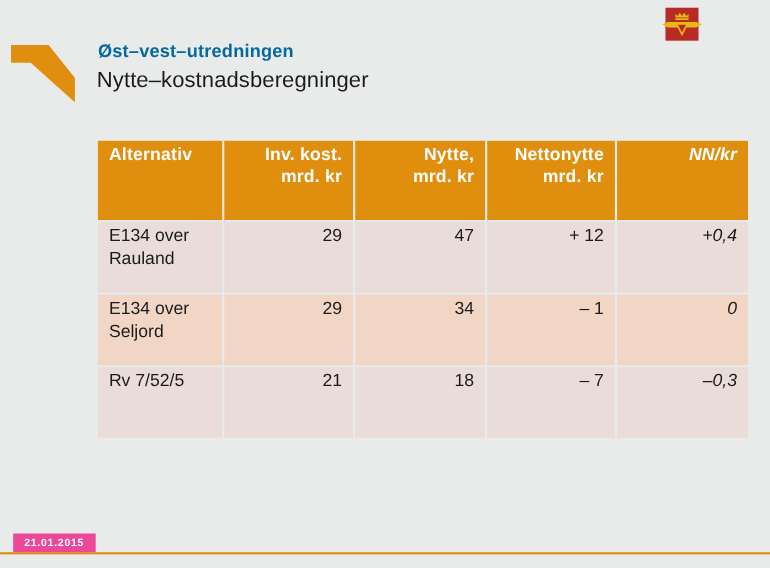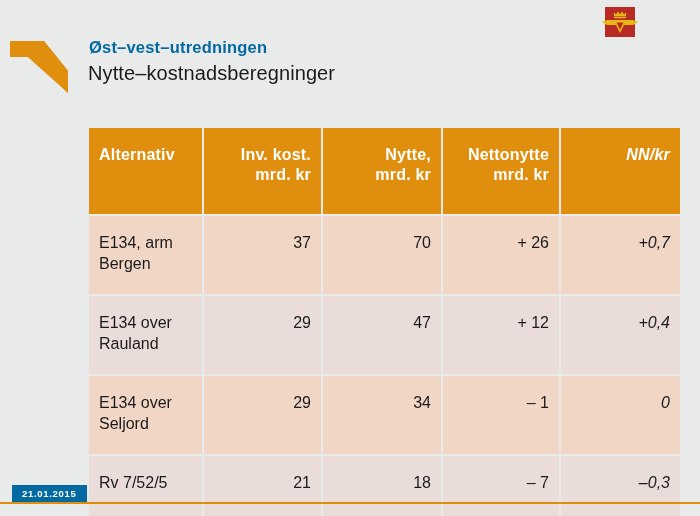--- a/index.html
+++ b/index.html
@@ -75,21 +75,21 @@
     width: 591px;
   }
   table.kpi {
     width: 591px;
     border-collapse: separate;
     border-spacing: 0;
     table-layout: fixed;
   }
   table.kpi th, table.kpi td {
     vertical-align: top;
-    padding: 17px 10px 7px 10px;
+    padding: 3px 10px 7px 10px;
     border-right: 2px solid #e9eaea;
     border-bottom: 2px solid #e9eaea;
   }
   table.kpi th:last-child, table.kpi td:last-child {
     border-right: none;
     font-style: italic;
   }
   table.kpi tr:last-child td {
     border-bottom: none;
   }
@@ -131,21 +131,21 @@
     left: 0;
     bottom: 12px;
     width: 700px;
     height: 2px;
     background: #e08e0d;
   }
   .footer-date {
     position: absolute;
     left: 12px;
     bottom: 14px;
-    background: #0369a1;
+    background: #ec4899;
     color: #ffffff;
     font-size: 9.5px;
     font-weight: bold;
     letter-spacing: 0.7px;
     padding: 3px 10px 3px 10px;
   }
 </style>
 </head>
 <body>
 
@@ -200,30 +200,20 @@
           <span>Nettonytte</span><br>
           <span>mrd. kr</span>
         </th>
         <th class="right">
           <span>NN/kr</span>
         </th>
       </tr>
     </thead>
     <tbody>
 
-      <tr class="shade-a">
-        <td class="name">
-          <span>E134, arm</span><br>
-          <span>Bergen</span>
-        </td>
-        <td class="num">37</td>
-        <td class="num">70</td>
-        <td class="num">+ 26</td>
-        <td class="num">+0,7</td>
-      </tr>
 
       <tr class="shade-b">
         <td class="name">
           <span>E134 over</span><br>
           <span>Rauland</span>
         </td>
         <td class="num">29</td>
         <td class="num">47</td>
         <td class="num">+ 12</td>
         <td class="num">+0,4</td>

